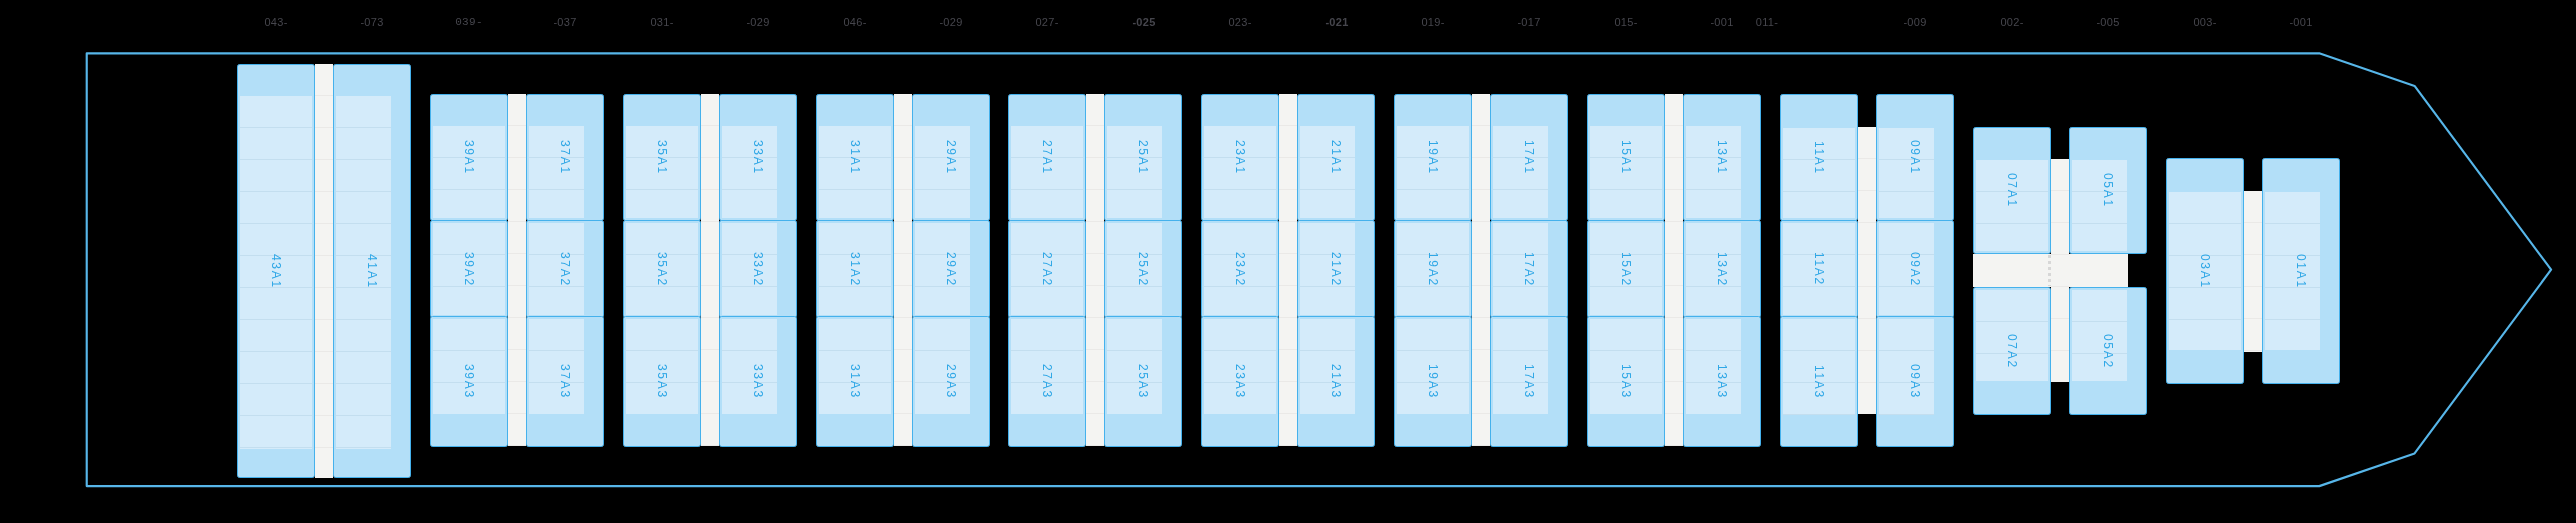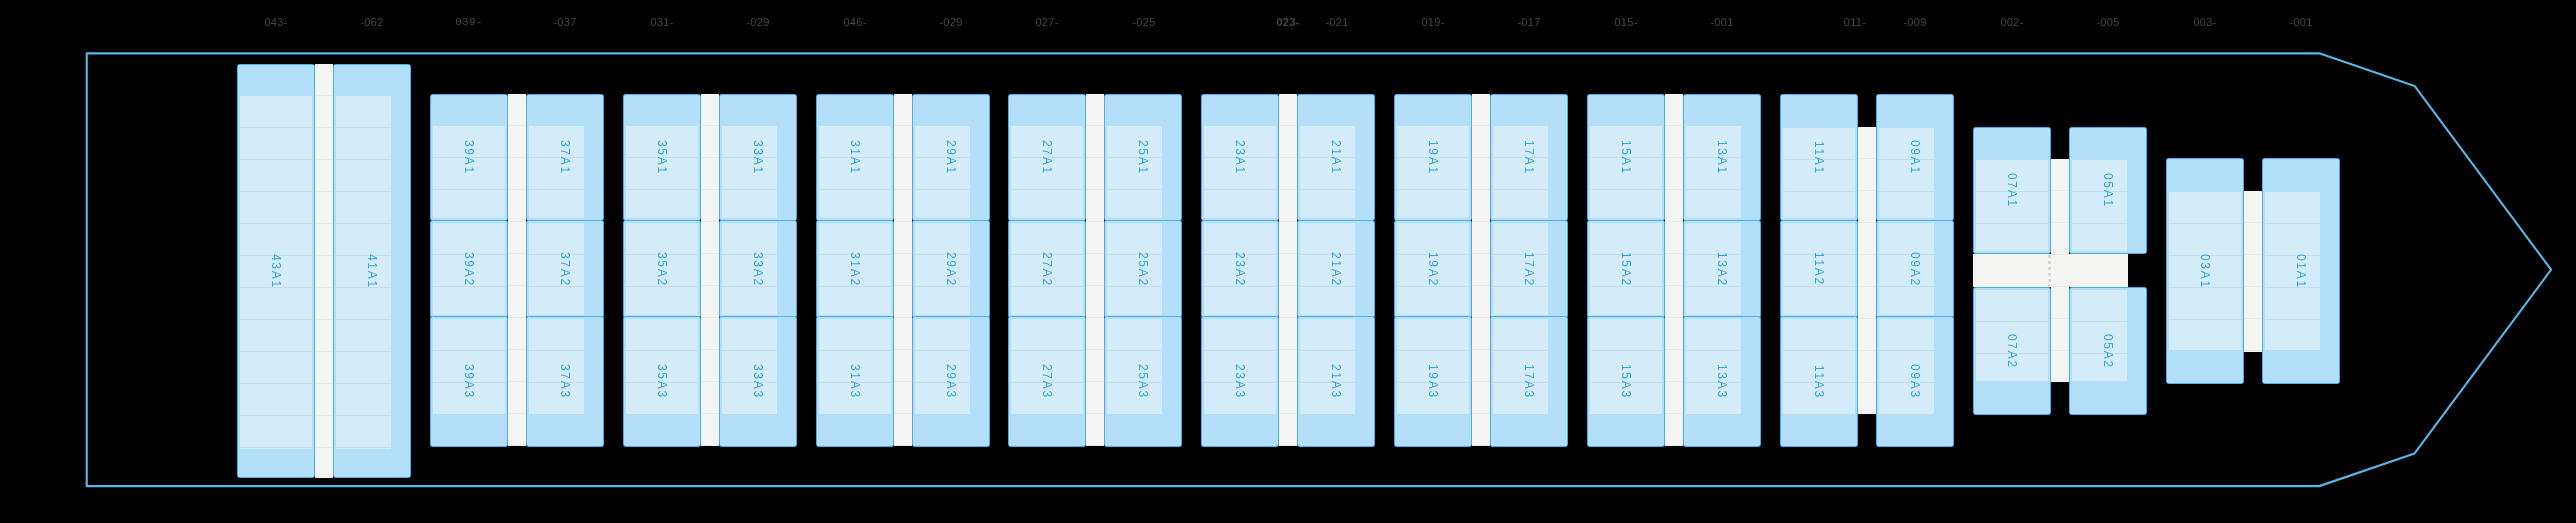--- a/index.html
+++ b/index.html
@@ -26,36 +26,36 @@
 </style>
 </head>
 <body>
 
 <div id="stage">
   <svg id="hull-svg" width="2576" height="524" viewBox="0 0 3000 610">
     <path d="M 101 62 H 2701 L 2812 100 L 2971 314 L 2812 528 L 2701 566 H 101 Z" fill="none" stroke="#57b6e9" stroke-width="2.5" stroke-linejoin="round"></path>
   </svg>
   <div id="ticks">
       <span class="tick" style="left: 276px;">043-</span>
-      <span class="tick" style="left: 372px;">-062</span>
+      <span class="tick" style="left: 372px;">-073</span>
       <span class="tick" style="left: 469px; font-family: Liberation Mono, monospace;">039-</span>
       <span class="tick" style="left: 565px;">-037</span>
       <span class="tick" style="left: 662px;">031-</span>
       <span class="tick" style="left: 758px;">-029</span>
       <span class="tick" style="left: 855px;">046-</span>
       <span class="tick" style="left: 951px;">-029</span>
       <span class="tick" style="left: 1047px;">027-</span>
-      <span class="tick" style="left: 1144px;">-025</span>
-      <span class="tick" style="left: 1288px; font-weight: bold;">023-</span>
-      <span class="tick" style="left: 1337px;">-021</span>
+      <span class="tick" style="left: 1144px; font-weight: bold;">-025</span>
+      <span class="tick" style="left: 1240px;">023-</span>
+      <span class="tick" style="left: 1337px; font-weight: bold;">-021</span>
       <span class="tick" style="left: 1433px;">019-</span>
       <span class="tick" style="left: 1529px;">-017</span>
       <span class="tick" style="left: 1626px;">015-</span>
       <span class="tick" style="left: 1722px;">-001</span>
-      <span class="tick" style="left: 1851px; padding-left: 8px;">011-</span>
+      <span class="tick" style="left: 1763px; padding-left: 8px;">011-</span>
       <span class="tick" style="left: 1915px;">-009</span>
       <span class="tick" style="left: 2012px;">002-</span>
       <span class="tick" style="left: 2108px;">-005</span>
       <span class="tick" style="left: 2205px;">003-</span>
       <span class="tick" style="left: 2301px;">-001</span>
     </div>
   <div id="bays">
       <div class="bay" style="left: 237px;">
         <div class="divider" style="top: 64px; height: 414px;"></div>
         <div class="cell col1" style="top: 64px; height: 414px;">

